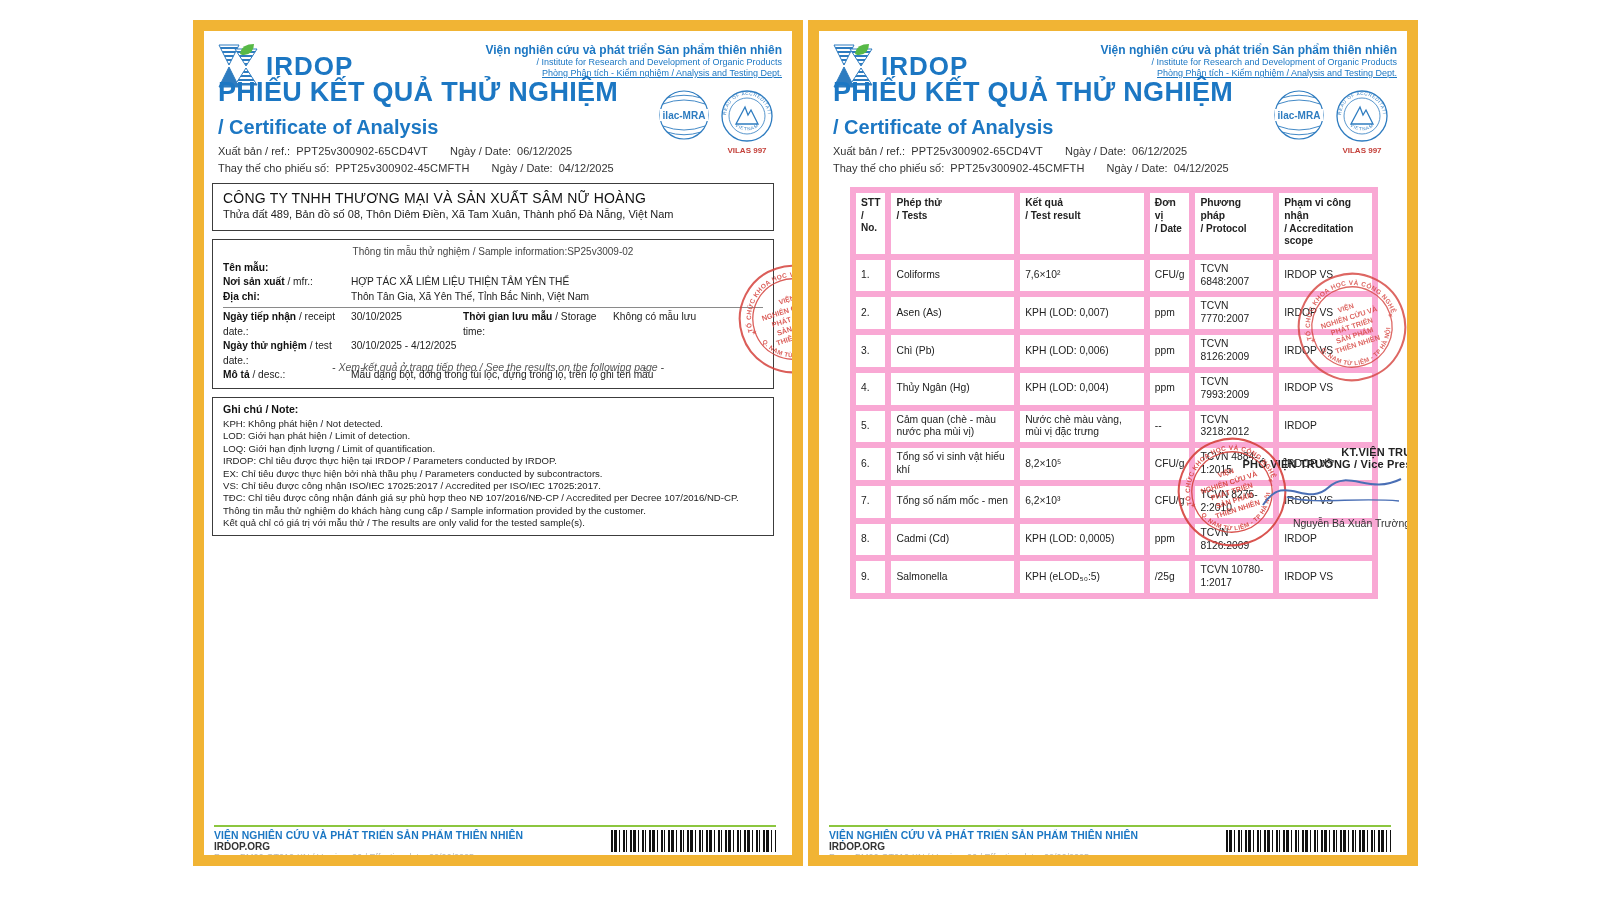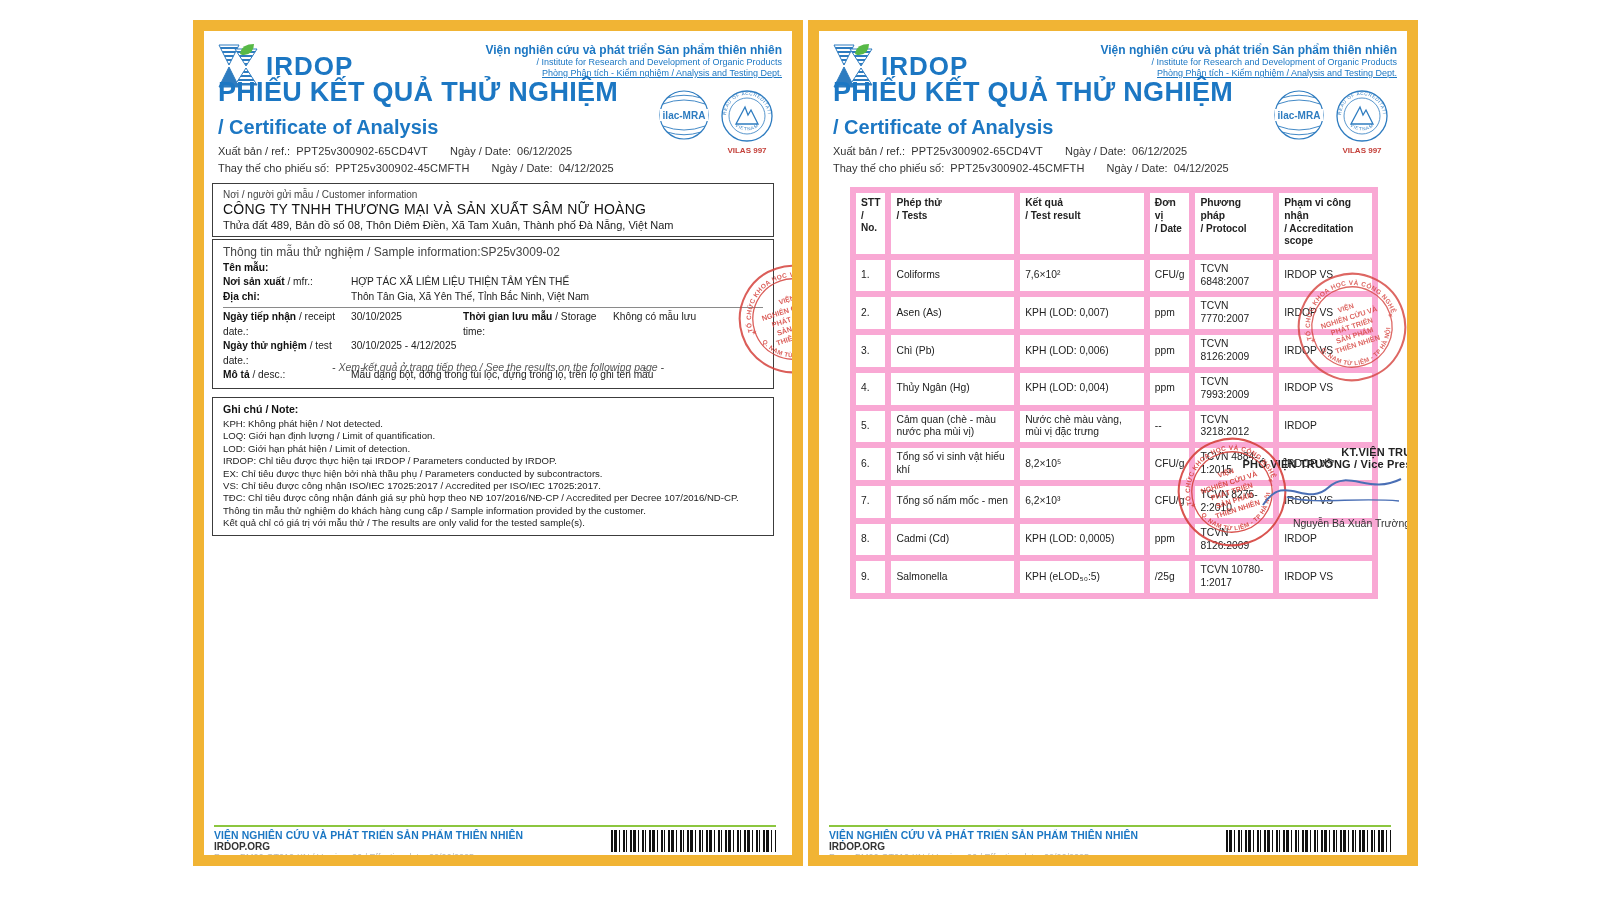--- a/index.html
+++ b/index.html
@@ -26,21 +26,21 @@
 
   
   .box{position:absolute;left:8px;width:562px;border:1.5px solid #3c3c3c;background:#fff;
        padding:5px 10px;box-sizing:border-box}
   .cust{top:152px;min-height:48px}
   .cust-label{font-size:10px;color:#444}
   .cust-name{font-size:14px;font-weight:normal;color:#111;margin-top:1px;letter-spacing:.2px}
   .cust-addr{font-size:11px;color:#222;margin-top:2px}
 
   .samp{top:208px;min-height:108px;font-size:10.2px;line-height:14.5px}
-  .samp-head{display:flex;justify-content:flex-start;color:#444;font-size:12px;margin-bottom:1px}
+  .samp-head{display:flex;justify-content:center;color:#444;font-size:10px;margin-bottom:1px}
   .srow{display:grid;grid-template-columns:128px auto}
   .srow4{display:grid;grid-template-columns:128px 112px 150px auto}
   .sb{font-weight:bold;color:#111}
   .sv{color:#222}
   .sep{border-top:1px solid #8a8a8a;margin:3px 0 2px 0}
 
   .see{position:absolute;left:0;right:0;top:330px;text-align:center;font-style:italic;
        font-size:10.5px;color:#555}
 
   .notes{top:366px;min-height:124px}
@@ -141,21 +141,20 @@
   <div class="refs">
     <div>
       <span class="lbl">Xuất bản / ref.:</span><span class="val">PPT25v300902-65CD4VT</span><span class="lbl">Ngày / Date:</span><span>06/12/2025</span>
     </div>
     <div>
       <span class="lbl">Thay thế cho phiếu số:</span><span class="val">PPT25v300902-45CMFTH</span><span class="lbl">Ngày / Date:</span><span>04/12/2025</span>
     </div>
   </div>
 
   <div class="box cust">
-    <div class="cust-label">Nơi / người gửi mẫu / Customer information</div>
     <div class="cust-name">CÔNG TY TNHH THƯƠNG MẠI VÀ SẢN XUẤT SÂM NỮ HOÀNG</div>
     <div class="cust-addr">Thửa đất 489, Bản đồ số 08, Thôn Diêm Điền, Xã Tam Xuân, Thành phố Đà Nẵng, Việt Nam</div>
   </div>
 
   <div class="box samp">
     <div class="samp-head">
       <span>Thông tin mẫu thử nghiệm / Sample information:</span>
       <span>SP25v3009-02</span>
     </div>
     <div class="srow">
@@ -208,22 +207,22 @@
       <text x="60" y="72" text-anchor="middle" font-size="7.8" font-weight="bold">SẢN PHẨM</text>
       <text x="60" y="82" text-anchor="middle" font-size="7.8" font-weight="bold">THIÊN NHIÊN</text>
     </g>
   </svg>
 
   <div class="box notes">
     <div class="nt">Ghi chú / Note:</div>
     <div>
 
     <div class="nl">KPH: Không phát hiện / Not detected.</div>
+          <div class="nl">LOD: Giới hạn phát hiện / Limit of detection.</div>
           <div class="nl">LOQ: Giới hạn định lượng / Limit of quantification.</div>
-          <div class="nl">LOD: Giới hạn phát hiện / Limit of detection.</div>
           <div class="nl">IRDOP: Chỉ tiêu được thực hiện tại IRDOP / Parameters conducted by IRDOP.</div>
           <div class="nl">EX: Chỉ tiêu được thực hiện bởi nhà thầu phụ / Parameters conducted by subcontractors.</div>
           <div class="nl">VS: Chỉ tiêu được công nhận ISO/IEC 17025:2017 / Accredited per ISO/IEC 17025:2017.</div>
           <div class="nl">TĐC: Chỉ tiêu được công nhận đánh giá sự phù hợp theo NĐ 107/2016/NĐ-CP / Accredited per Decree 107/2016/ND-CP.</div>
           <div class="nl">Thông tin mẫu thử nghiệm do khách hàng cung cấp / Sample information provided by the customer.</div>
           <div class="nl">Kết quả chỉ có giá trị với mẫu thử / The results are only valid for the tested sample(s).</div>
         </div>
   </div>
 
   <div class="pfooter">

